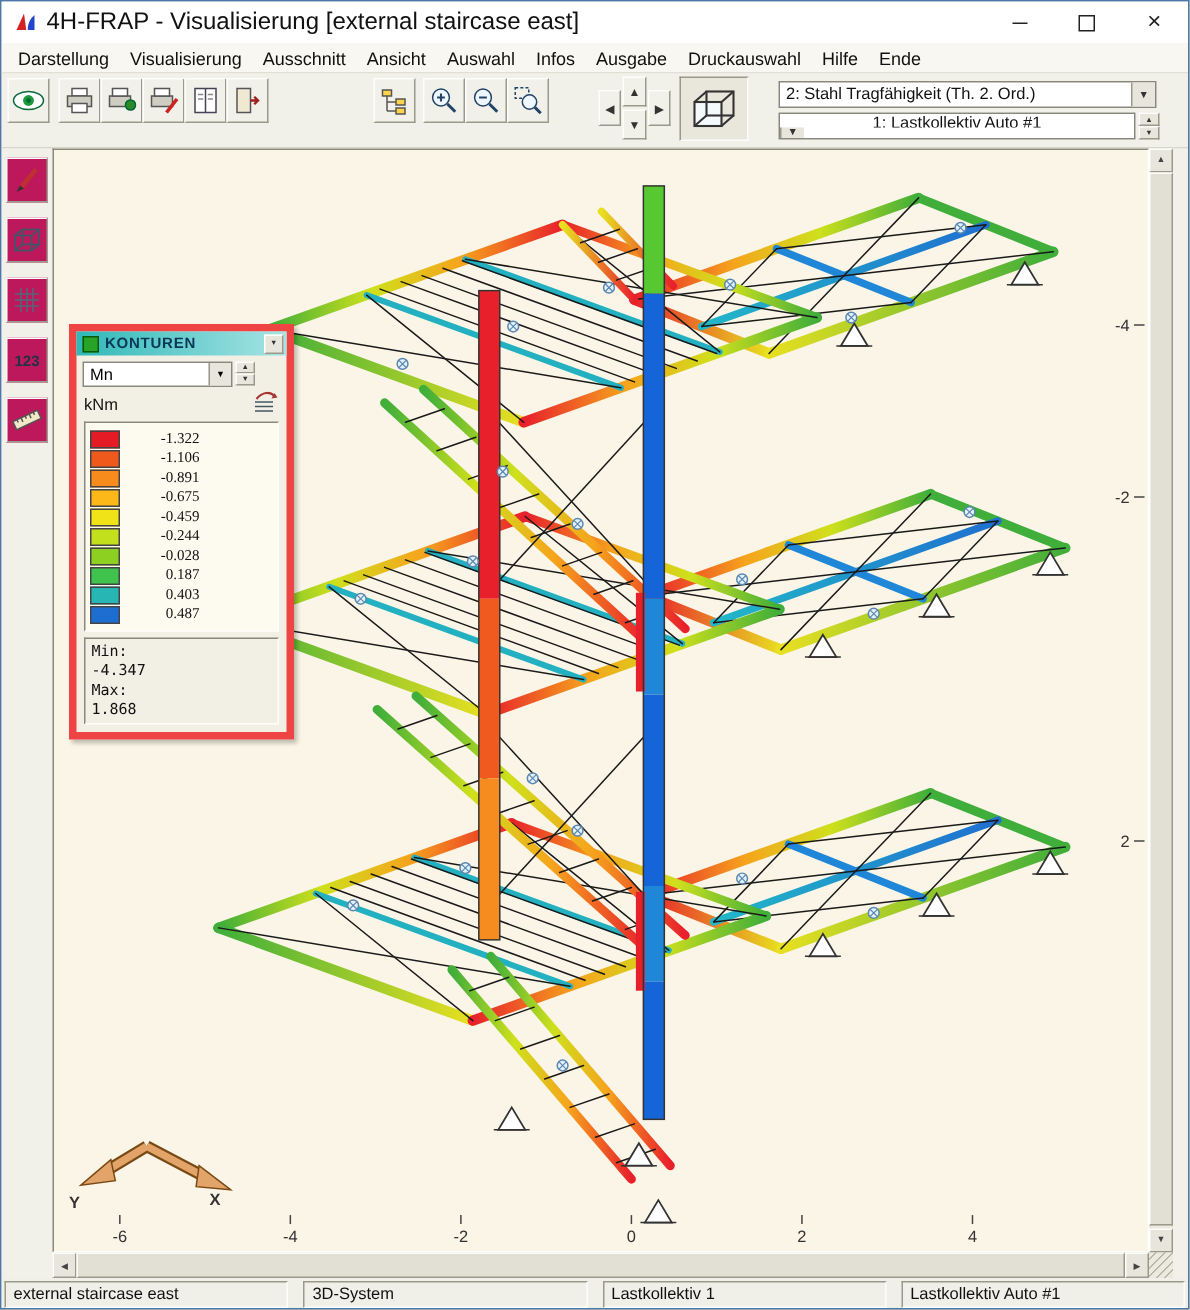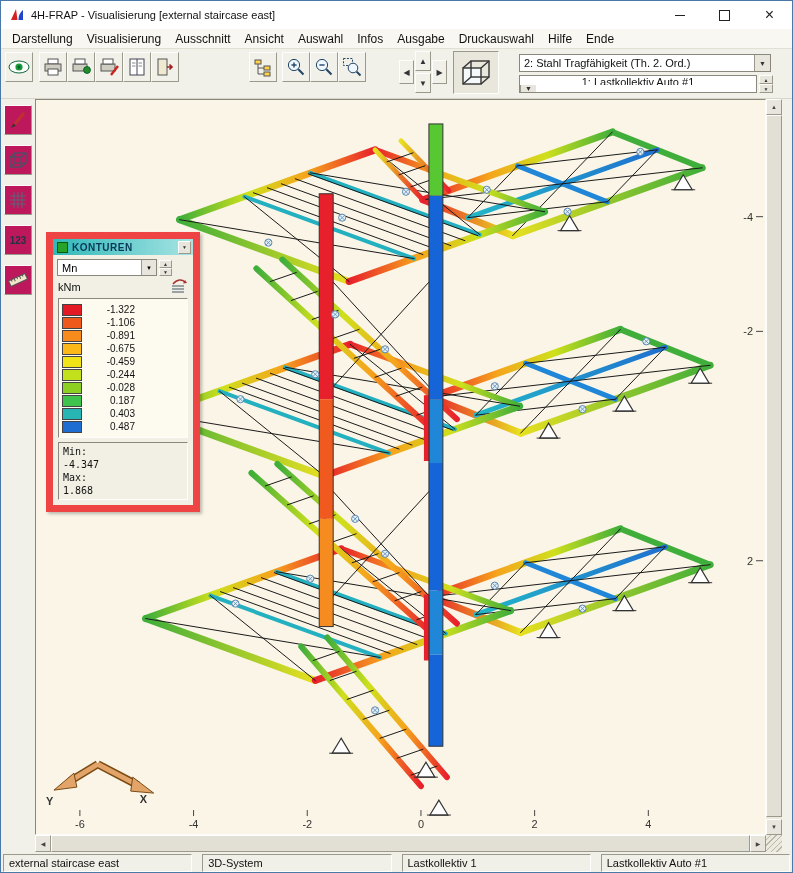--- a/index.html
+++ b/index.html
@@ -1,21 +1,21 @@
 <!DOCTYPE html>
 <html><head>
 <meta charset="utf-8">
 <style>
   html,body{margin:0;padding:0;background:#888;}
   body{width:793px;height:873px;font-family:"Liberation Sans",sans-serif;}
   .window{position:relative;width:791px;height:871px;border:1px solid #4a78a8;background:#f0efe8;overflow:hidden;}
   
   .titlebar{height:28px;background:#ffffff;display:flex;align-items:center;}
   .titlebar .app-icon{margin:0 6px 0 8px;width:16px;height:16px;}
-  .titlebar .title-text{font-size:11px;color:#111;}
+  .titlebar .title-text{font-size:16px;color:#111;}
   .win-controls{margin-left:auto;display:flex;height:100%;}
   .win-btn{width:45px;height:100%;display:flex;align-items:center;justify-content:center;font-size:13px;color:#222;}
   .minbar{width:10px;height:1px;background:#222;}
   .maxbox{width:9px;height:9px;border:1px solid #222;}
   
   .menubar{height:19px;background:#f8f7f2;display:flex;align-items:center;padding-left:4px;font-size:12px;color:#111;border-bottom:1px solid #e2e0d4;}
   .menu-item{padding:1px 7px;}
   
   .toolbar{position:relative;height:49px;background:#f1f0e9;border-bottom:1px solid #d8d6ca;}
   .tb-btn{position:absolute;width:28px;height:30px;top:3px;background:#f1f0e9;border:1px solid;border-color:#fdfdfb #9b998c #9b998c #fdfdfb;box-sizing:border-box;display:flex;align-items:center;justify-content:center;}
@@ -33,34 +33,34 @@
   
   .vscroll{position:absolute;left:765px;top:0;width:16px;height:736px;background:#eceadf;}
   .hscroll{position:absolute;left:34px;top:736px;width:731px;height:17px;background:#eceadf;}
   .scr-btn{position:absolute;background:#e8e6dc;border:1px solid;border-color:#fdfdfb #9b998c #9b998c #fdfdfb;box-sizing:border-box;display:flex;align-items:center;justify-content:center;font-size:6px;color:#444;}
   .thumb{position:absolute;background:#e2e0d4;border:1px solid;border-color:#fdfdfb #9b998c #9b998c #fdfdfb;box-sizing:border-box;}
   .corner{position:absolute;left:765px;top:736px;width:16px;height:17px;background:repeating-linear-gradient(135deg,#eceadf 0 3px,#b9b7aa 3px 4px);}
   
   .statusbar{height:22px;display:flex;gap:10px;padding:2px;background:#f0efe8;box-sizing:border-box;text-align:center;}
   .status-field{flex:1;border:1px solid;border-color:#9b998c #fdfdfb #fdfdfb #9b998c;font-size:11px;color:#111;padding:1px 5px;display:flex;align-items:center;overflow:hidden;white-space:nowrap;}
   
-  .legend-panel{position:absolute;left:10px;top:132px;width:140px;background:#f2f0e4;border:7px solid #ef4444;box-shadow:2px 2px 3px rgba(0,0,0,0.25);font-size:10px;}
+  .legend-panel{position:absolute;left:10px;top:116px;width:140px;background:#f2f0e4;border:5px solid #ef4444;box-shadow:2px 2px 3px rgba(0,0,0,0.25);font-size:10px;}
   .legend-header{height:16px;background:linear-gradient(90deg,#2fb8b8,#a8e4e4);display:flex;align-items:center;padding:0 2px;}
   .legend-header .hicon{width:9px;height:9px;background:#27a327;border:1px solid #0a5a0a;margin:0 4px 0 2px;}
   .legend-title{flex:1;font-weight:bold;font-size:10px;color:#083858;letter-spacing:0.5px;}
   .collapse-btn{width:13px;height:13px;background:#e8e6dc;border:1px solid;border-color:#fdfdfb #9b998c #9b998c #fdfdfb;box-sizing:border-box;display:flex;align-items:center;justify-content:center;font-size:5px;color:#333;}
-  .legend-combo-row{display:flex;gap:2px;padding:4px 20px 2px 4px;align-items:flex-end;}
+  .legend-combo-row{display:flex;gap:2px;padding:4px 20px 2px 4px;align-items:flex-start;}
   .legend-combo{width:100px;height:17px;position:relative;border:1px solid #8a887c;background:#fff;display:flex;align-items:center;box-sizing:border-box;font-size:11px;}
   .legend-spin{width:13px;display:flex;flex-direction:column;}
   .unit-row{display:flex;align-items:center;padding:1px 5px 3px 5px;}
   .unit-label{font-size:11px;color:#111;flex:1;}
   .scale-box{margin:0 5px;background:#fdfbf0;border:1px solid;border-color:#8a887c #fdfdfb #fdfdfb #8a887c;padding:4px 3px;}
   .scale-row{display:flex;align-items:center;height:13px;}
   .swatch{width:18px;height:10px;border:1px solid #444;margin-right:5px;}
-  .scale-val{font-family:Liberation Sans, sans-serif;font-size:10px;color:#111;width:48px;text-align:right;}
+  .scale-val{font-family:Liberation Serif, serif;font-size:10px;color:#111;width:48px;text-align:right;}
   .minmax-box{margin:4px 5px 5px 5px;border:1px solid;border-color:#8a887c #fdfdfb #fdfdfb #8a887c;padding:2px 4px;background:#f2f0e4;}
   .mm-row{display:flex;justify-content:space-between;font-family:"DejaVu Sans Mono",monospace;font-size:10px;color:#111;line-height:13px;flex-direction:column;}
   svg text{font-family:"Liberation Sans",sans-serif;}
 </style>
 </head>
 <body>
 
 <div class="window">
 
   <div class="titlebar">

